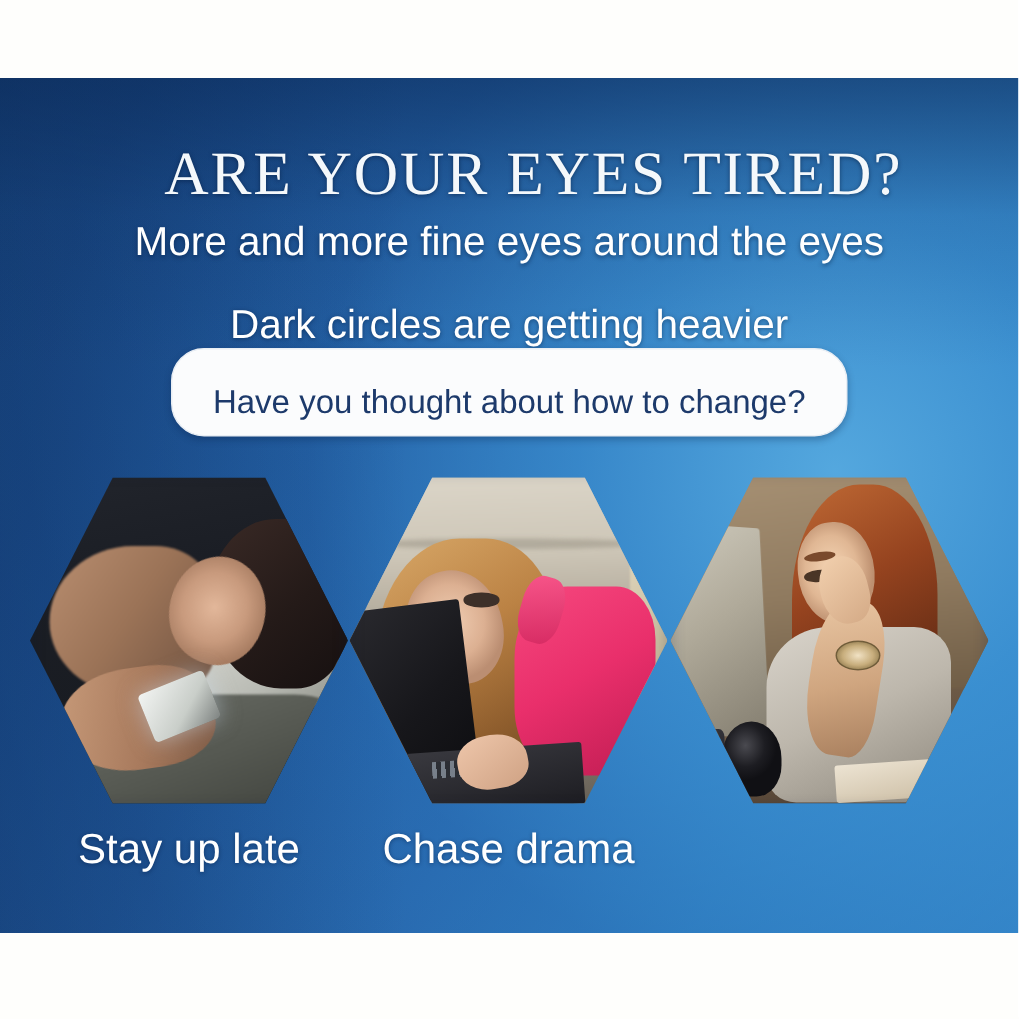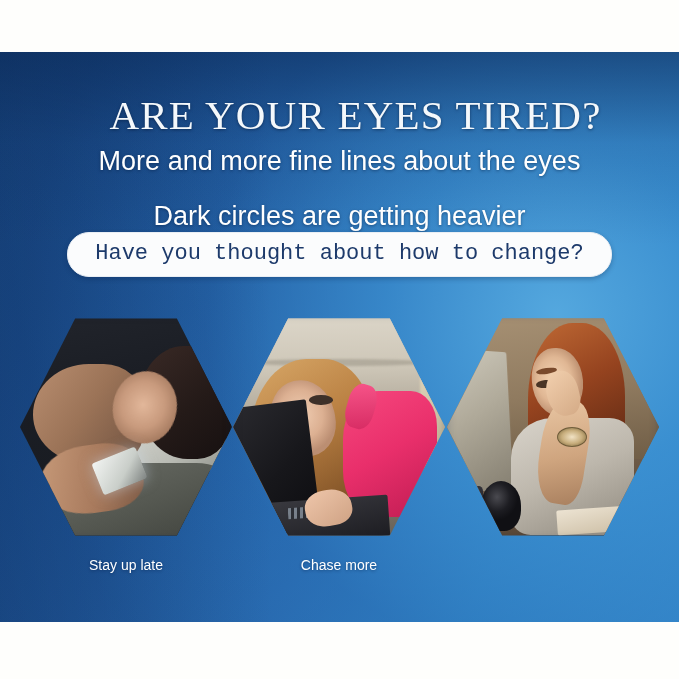--- a/index.html
+++ b/index.html
@@ -107,25 +107,25 @@
   #cta-wrap {
     position: absolute;
     left: 0;
     top: 180px;
     width: 679px;
     text-align: center;
     z-index: 14;
   }
   #cta-pill {
     display: inline-block;
-    padding: 7px 27px 9px 27px;
+    padding: 21px 27px 9px 27px;
     background: #fbfcfd;
     border: 1px solid #e9eef4;
     border-radius: 22px;
-    font-family: Liberation Mono, monospace;
+    font-family: Liberation Sans, sans-serif;
     font-size: 22px;
     line-height: 27px;
     color: #1d3a6b;
     box-shadow: 0 2px 5px rgba(5,30,70,0.30);
     white-space: nowrap;
   }
 
   
   #hex-row {
     position: absolute;
@@ -451,21 +451,21 @@
     pointer-events: none;
   }
 
   
   .caption {
     position: absolute;
     top: 500px;
     width: 212px;
     text-align: center;
     font-family: "Liberation Sans", sans-serif;
-    font-size: 14px;
+    font-size: 28px;
     line-height: 27px;
     color: #ffffff;
     text-shadow: 0 1px 3px rgba(0,25,60,0.45);
     white-space: nowrap;
     z-index: 14;
   }
   #caption-1 { left: 20px; }
   #caption-2 { left: 233px; }
   #caption-3 { left: 447px; }
 </style>
@@ -473,21 +473,21 @@
 <body>
 
 <div id="poster">
 
   <div class="band band-top"></div>
 
   <div id="stage">
 
     <div id="headline">ARE YOUR EYES TIRED?</div>
 
-    <div class="subline" id="subline-1">More and more fine lines about the eyes</div>
+    <div class="subline" id="subline-1">More and more fine eyes around the eyes</div>
 
     <div class="subline" id="subline-2">Dark circles are getting heavier</div>
 
     <div id="cta-wrap">
       <span id="cta-pill">Have you thought about how to change?</span>
     </div>
 
     <div id="hex-row">
 
       <div class="hex-cell" id="hex-cell-1">
@@ -545,20 +545,20 @@
             <div class="s3-cup"></div>
           </div>
         </div>
         <div class="hex-edge"></div>
       </div>
 
     </div>
 
     <div class="caption" id="caption-1">Stay up late</div>
 
-    <div class="caption" id="caption-2">Chase more</div>
+    <div class="caption" id="caption-2">Chase drama</div>
 
 
   </div>
 
   <div class="band band-bottom"></div>
 
 </div>
 
 </body></html>

